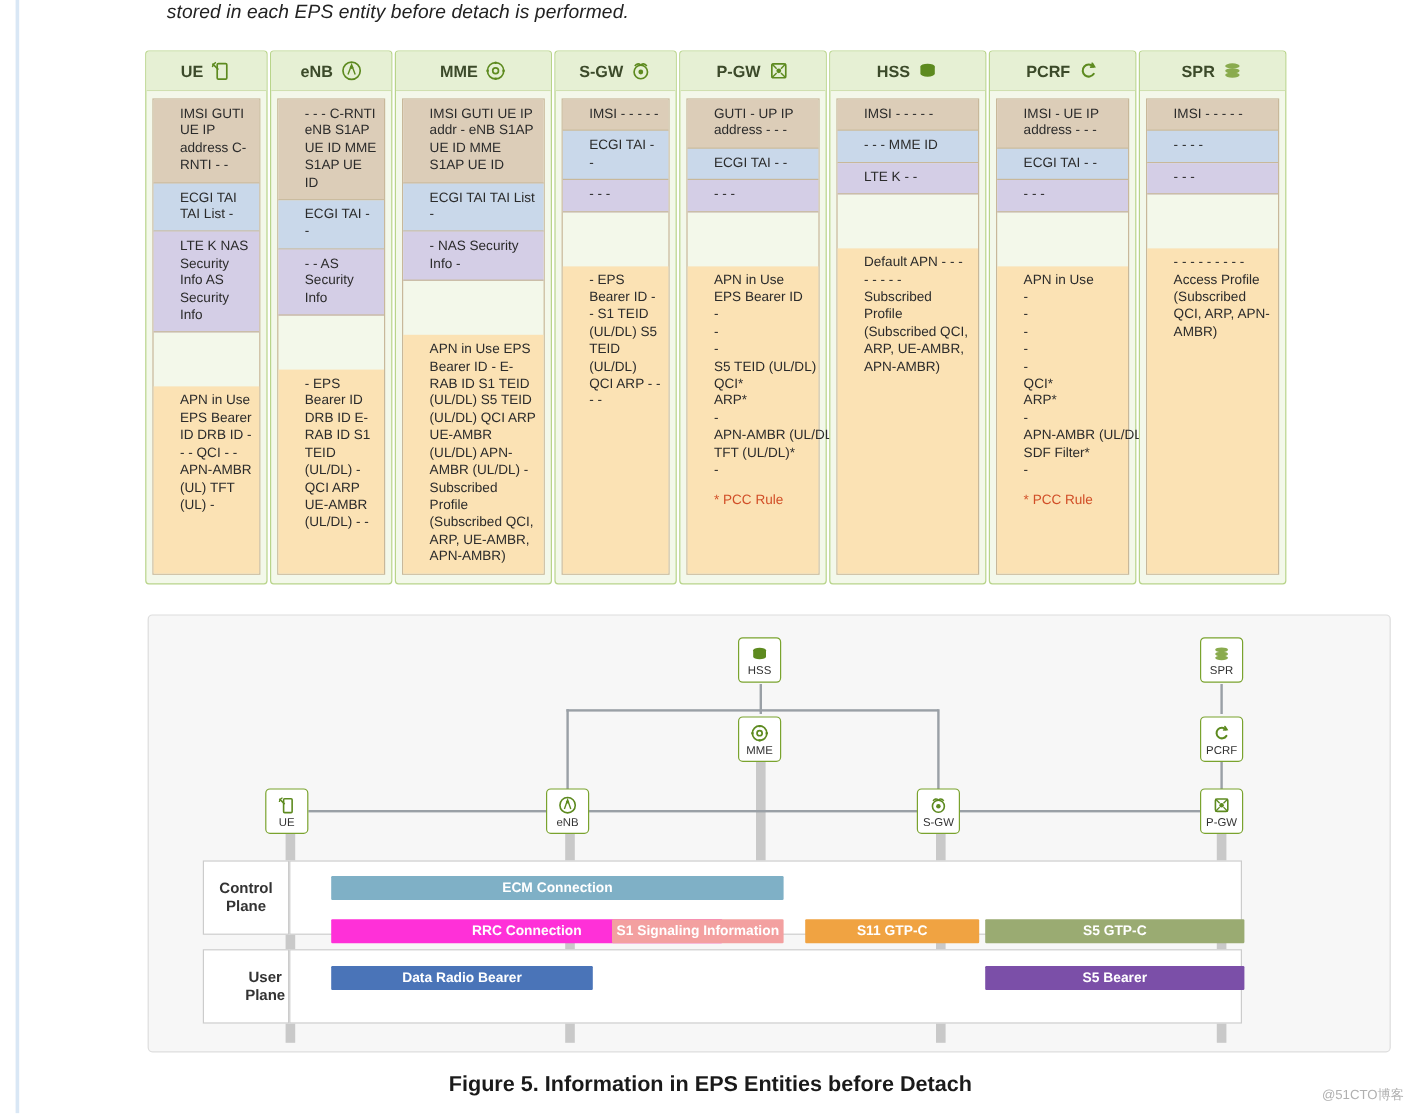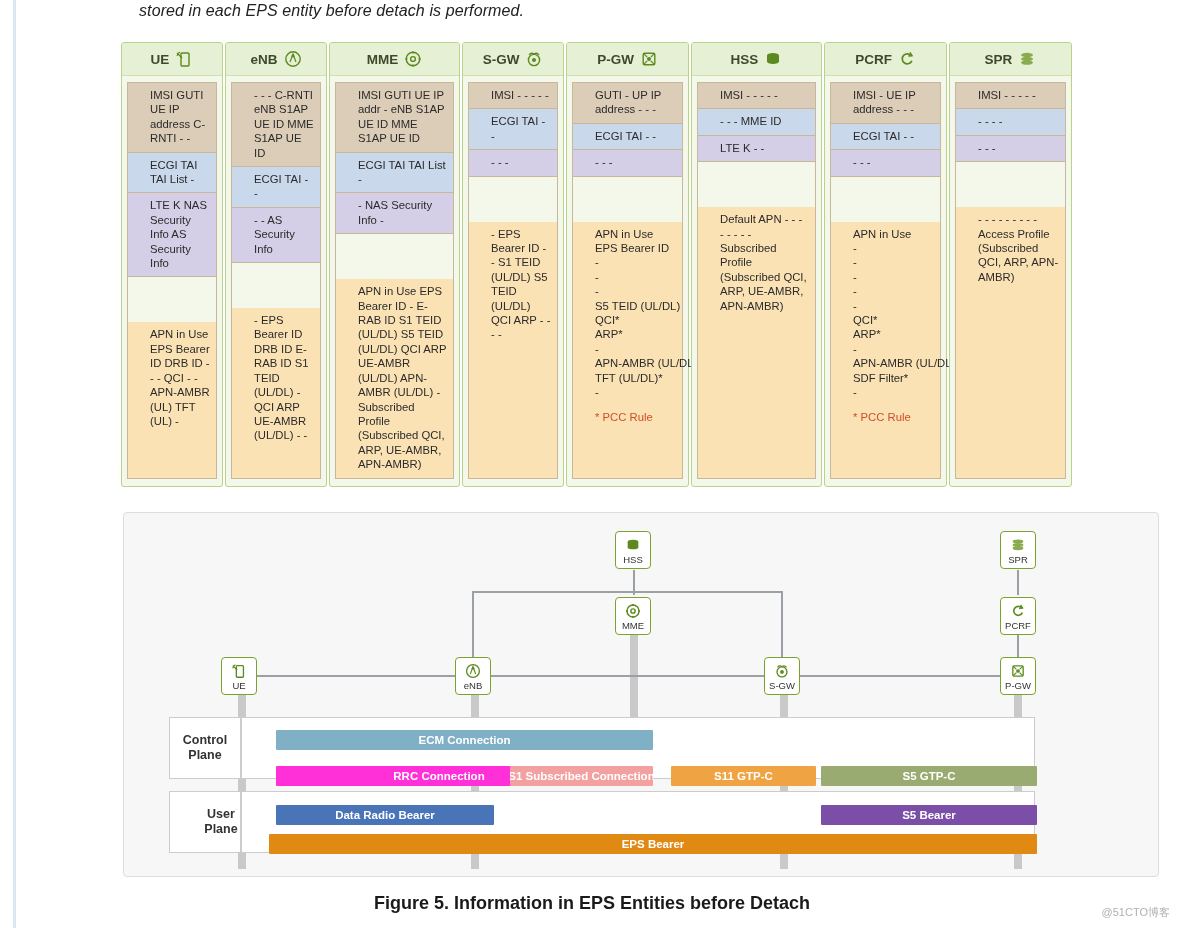--- a/index.html
+++ b/index.html
@@ -662,26 +662,25 @@
     <div class="plane-label" style="left:45px; top:204px; width:72px; height:62px; white-space:pre;">Control
 Plane</div>
     <div class="plane-box" style="left:117px; top:204px; width:794px; height:62px;"></div>
 
     <div class="plane-label" style="left:45px; top:278px; width:72px; height:62px; white-space:pre;padding-left:32px;">User
 Plane</div>
     <div class="plane-box" style="left:117px; top:278px; width:794px; height:62px;"></div>
 
     <div class="bar" style="left:124px; top:217px; width:377px; background:#7fb0c6;">ECM Connection</div>
     <div class="bar" style="left:124px; top:253px; width:326px; background:#ff30d8;">RRC Connection</div>
-    <div class="bar" style="left:358px; top:253px; width:143px; background:#f3a0a0;">S1 Subscribed Connection</div>
+    <div class="bar" style="left:358px; top:253px; width:143px; background:#f3a0a0;">S1 Signaling Information</div>
     <div class="bar" style="left:519px; top:253px; width:145px; background:#f0a342;">S11 GTP-C</div>
     <div class="bar" style="left:669px; top:253px; width:216px; background:#9aab72;">S5 GTP-C</div>
 
     <div class="bar" style="left:124px; top:292px; width:218px; background:#4a74b8;">Data Radio Bearer</div>
     <div class="bar" style="left:669px; top:292px; width:216px; background:#7b4fa8;">S5 Bearer</div>
-    <div class="bar" style="left:117px; top:321px; width:768px; background:#e08a14;">EPS Bearer</div>
 
   </div>
 
   <div class="caption">Figure 5. Information in EPS Entities before Detach</div>
   <div class="watermark">@51CTO博客</div>
 
 </div>
 
 </body></html>

